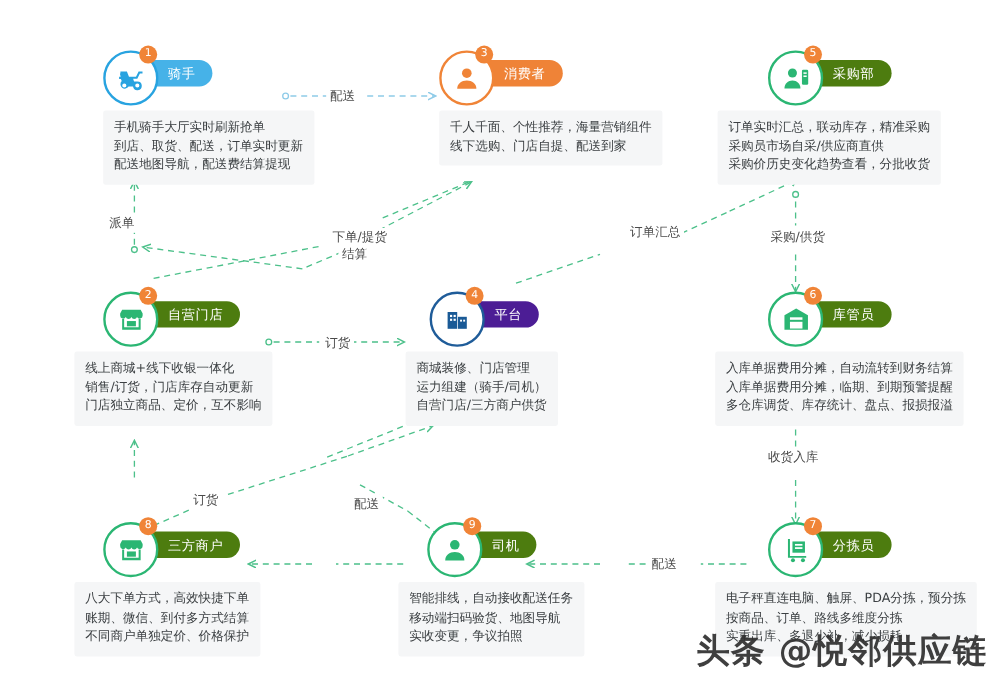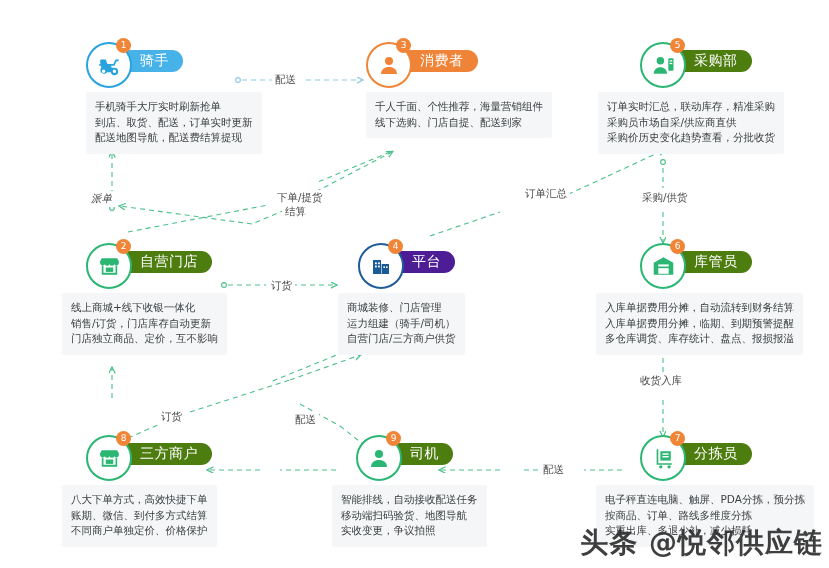--- a/index.html
+++ b/index.html
@@ -13,21 +13,21 @@
   svg#wires { position:absolute; left:0; top:0; width:829px; height:568px; }
 
   
   .node { position: absolute; }
   .node-head { position: relative; height: 46px; }
   .pill {
     position: absolute; left: 28px; top: 8px;
     height: 22px; padding: 0 14px 0 26px;
     border-radius: 11px;
     display: flex; align-items: center; justify-content: center;
-    color: #fff; font-size: 14px; letter-spacing: .5px; white-space: nowrap;
+    color: #fff; font-size: 11px; letter-spacing: .5px; white-space: nowrap;
   }
   .circle {
     position: absolute; left: 0; top: 0;
     width: 46px; height: 46px; border-radius: 50%;
     background: #fff;
     display: flex; align-items: center; justify-content: center;
     z-index: 2;
   }
   .badge {
     position: absolute; left: 30px; top: -4px;
@@ -307,21 +307,21 @@
       <div class="pill">分拣员</div>
     </div>
     <div class="desc" style="margin-left:-44px;">
       <div>电子秤直连电脑、触屏、PDA分拣，预分拣</div>
       <div>按商品、订单、路线多维度分拣</div>
       <div>实重出库、多退少补，减少损耗</div>
     </div>
   </div>
 
   <div class="elabel" style="left:272px; top:72px;">配送</div>
-  <div class="elabel" style="left:88px;  top:191px;font-style:italic;">派单</div>
+  <div class="elabel" style="left:88px;  top:178px;">派单</div>
   <div class="elabel" style="left:274px; top:190px;">下单/提货</div>
   <div class="elabel" style="left:282px; top:204px;">结算</div>
   <div class="elabel" style="left:522px; top:186px;">订单汇总</div>
   <div class="elabel" style="left:639px; top:190px;">采购/供货</div>
   <div class="elabel" style="left:268px; top:278px;">订货</div>
   <div class="elabel" style="left:637px; top:373px;">收货入库</div>
   <div class="elabel" style="left:158px; top:409px;">订货</div>
   <div class="elabel" style="left:292px; top:412px;">配送</div>
   <div class="elabel" style="left:540px; top:462px;">配送</div>
 

